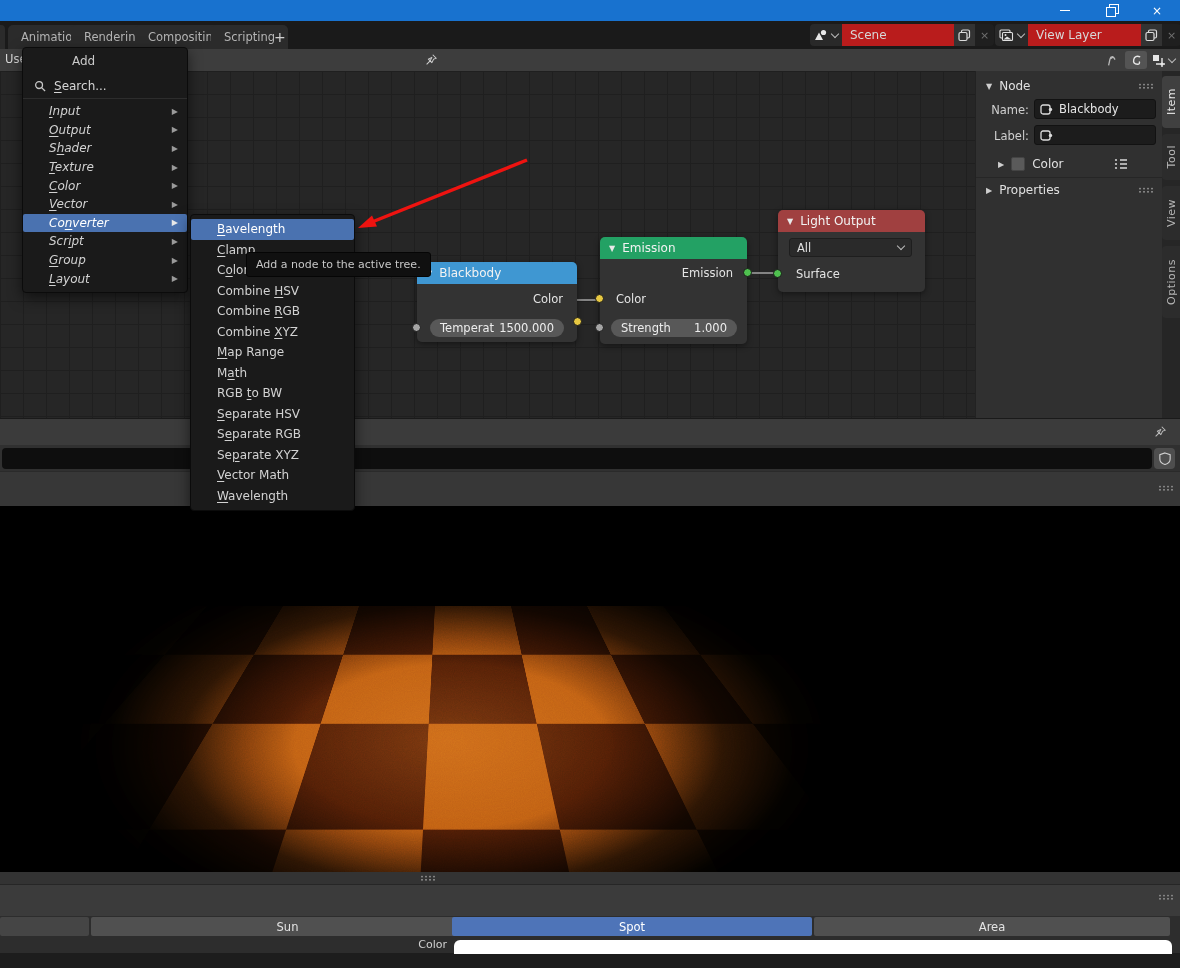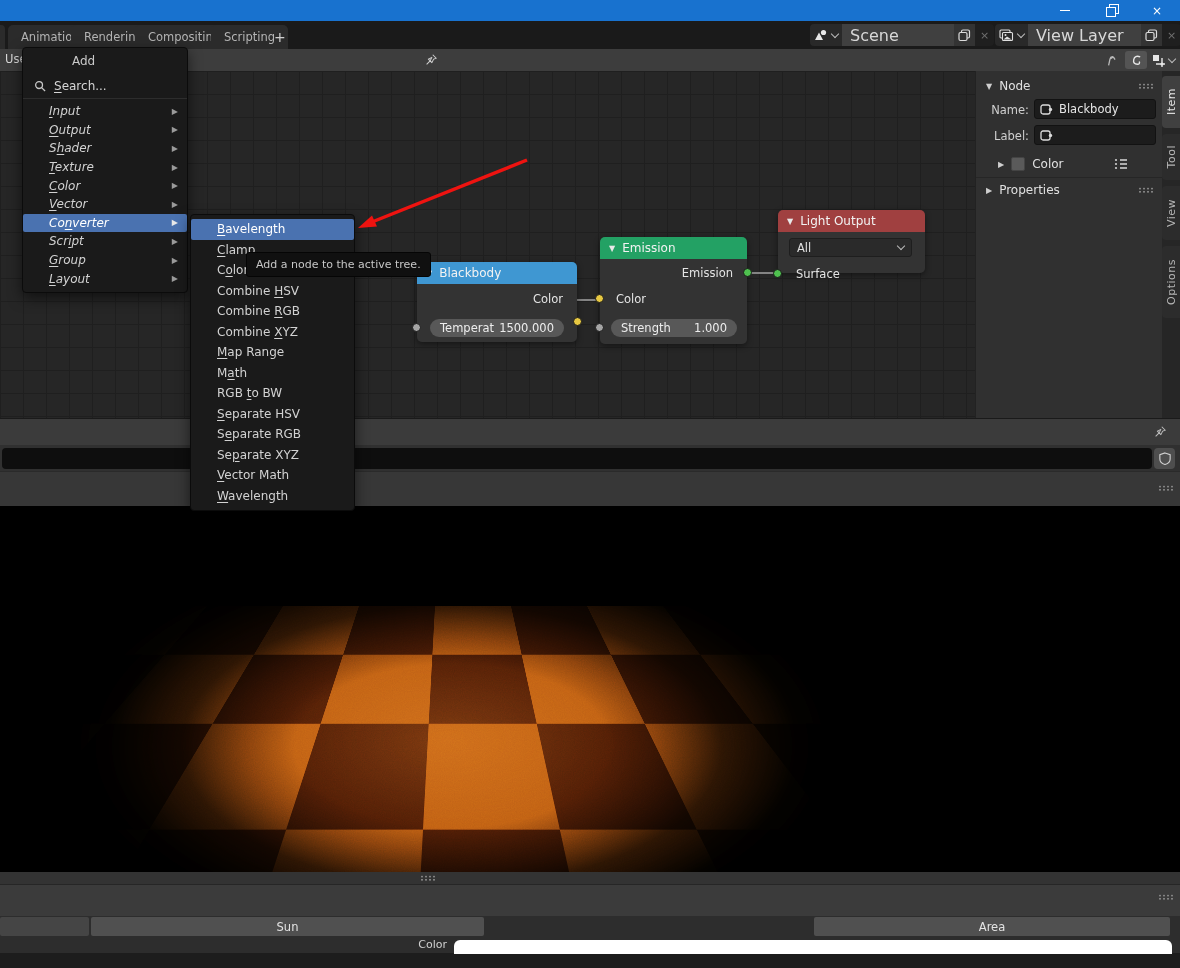--- a/index.html
+++ b/index.html
@@ -19,21 +19,21 @@
 
   
   .topbar{left:0;top:21px;width:1180px;height:28px;background:#1a1a1a;}
   .wstab{position:absolute;top:4px;height:24px;background:#2b2b2b;border-radius:5px 5px 0 0;
          display:flex;align-items:center;justify-content:center;color:#b4b4b4;font-size:11.5px;padding:0 13px;}
   .wstab-sliver{position:absolute;left:0;top:4px;width:5px;height:24px;background:#2b2b2b;border-radius:0 4px 0 0;}
   .plustab{position:absolute;top:4px;height:24px;display:flex;align-items:center;color:#cfcfcf;font-size:14px;padding:0 8px;}
   .idblock{position:absolute;top:3px;height:22px;display:flex;}
   .idseg{height:22px;display:flex;align-items:center;}
   .idicon{background:#292929;border-radius:4px 0 0 4px;padding:0 4px;gap:2px;}
-  .idname{background:#404040;color:#d8d8d8;padding:0 8px;font-size:16px;}
+  .idname{background:#b91c1c;color:#d8d8d8;padding:0 8px;font-size:12px;}
   .idcopy{background:#333;padding:0 4px;}
   .idx{background:#1f1f1f;border-radius:0 4px 4px 0;color:#6f6f6f;padding:0 5px;font-size:11px;}
   .chev{width:5px;height:5px;border-right:1.4px solid #bbb;border-bottom:1.4px solid #bbb;transform:rotate(45deg);margin-left:2px;margin-top:-3px;}
 
   
   .edheader{left:0;top:49px;width:1180px;height:22px;background:#3d3d3d;border-bottom:1px solid #232323;}
   .edheader .fragment{position:absolute;left:5px;top:3px;color:#d8d8d8;font-size:11.5px;}
   .hicon{position:absolute;top:2px;width:22px;height:18px;display:flex;align-items:center;justify-content:center;border-radius:3px;}
   .hicon.on{background:#545454;}
 
@@ -270,21 +270,21 @@
         </div>
         <span class="socket" style="left:-5px;top:64px;background:#a5a5a5;"></span>
       </div>
     </div>
 
     <div class="node" style="left:778px;top:139px;width:147px;">
       <div class="nhead" style="background:#a04040;">
         <span class="tri">▼</span>
         <span>Light Output</span>
       </div>
-      <div class="nbody" style="height:41px;">
+      <div class="nbody" style="height:60px;">
         <div class="dropdown" style="left:11px;top:6px;width:123px;box-sizing:border-box;">
           <span>All</span>
           <span class="chev"></span>
         </div>
         <span class="ntext" style="left:18px;top:35px;">Surface</span>
         <span class="socket" style="left:-5px;top:37px;background:#4fc14f;"></span>
       </div>
     </div>
   </div>
 
@@ -387,20 +387,23 @@
     <span class="grips abs" style="left:1158px;top:9px;"></span>
   </div>
 
   <div class="abs btnrow">
     <div class="bbtn edge" style="left:0;width:89px;">
         <span></span>
       </div>
     <div class="bbtn" style="left:91px;width:393px;">
         <span>Sun</span>
       </div>
+    <div class="bbtn active" style="left:452px;width:360px;">
+        <span>Spot</span>
+      </div>
     <div class="bbtn" style="left:814px;width:356px;">
         <span>Area</span>
       </div>
   </div>
 
   <div class="abs colorrow">
     <span class="colorlab">Color</span>
     <div class="whitebar"></div>
   </div>
 

